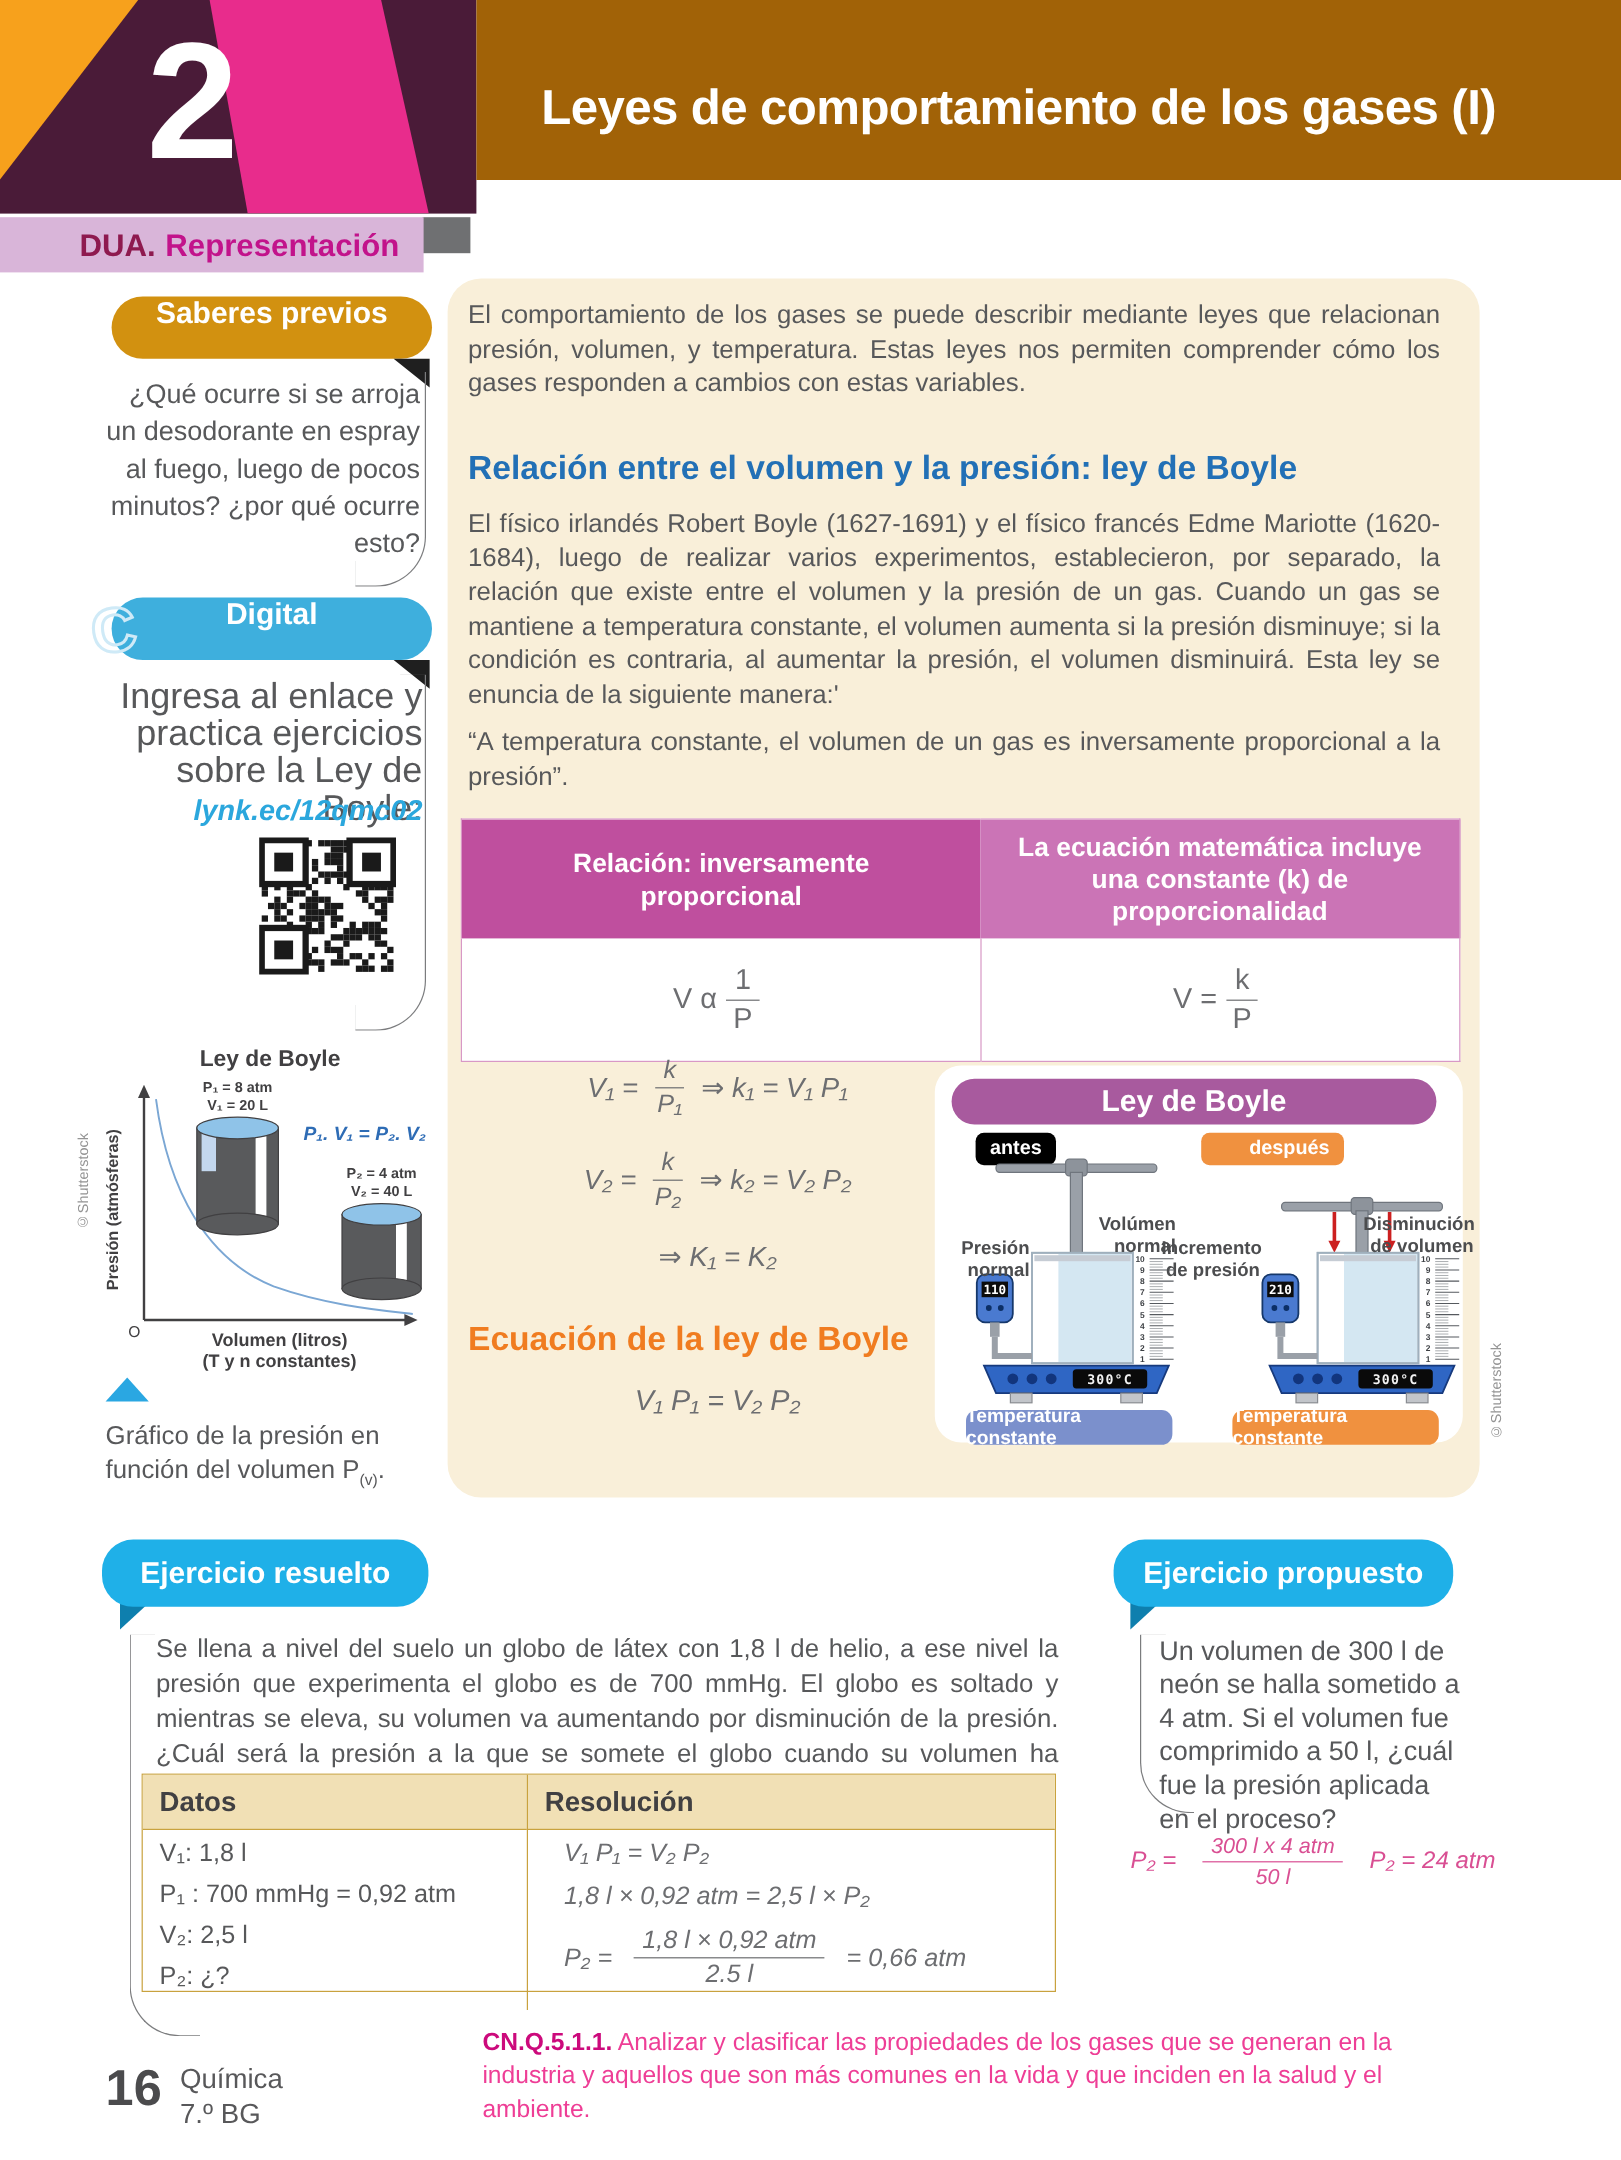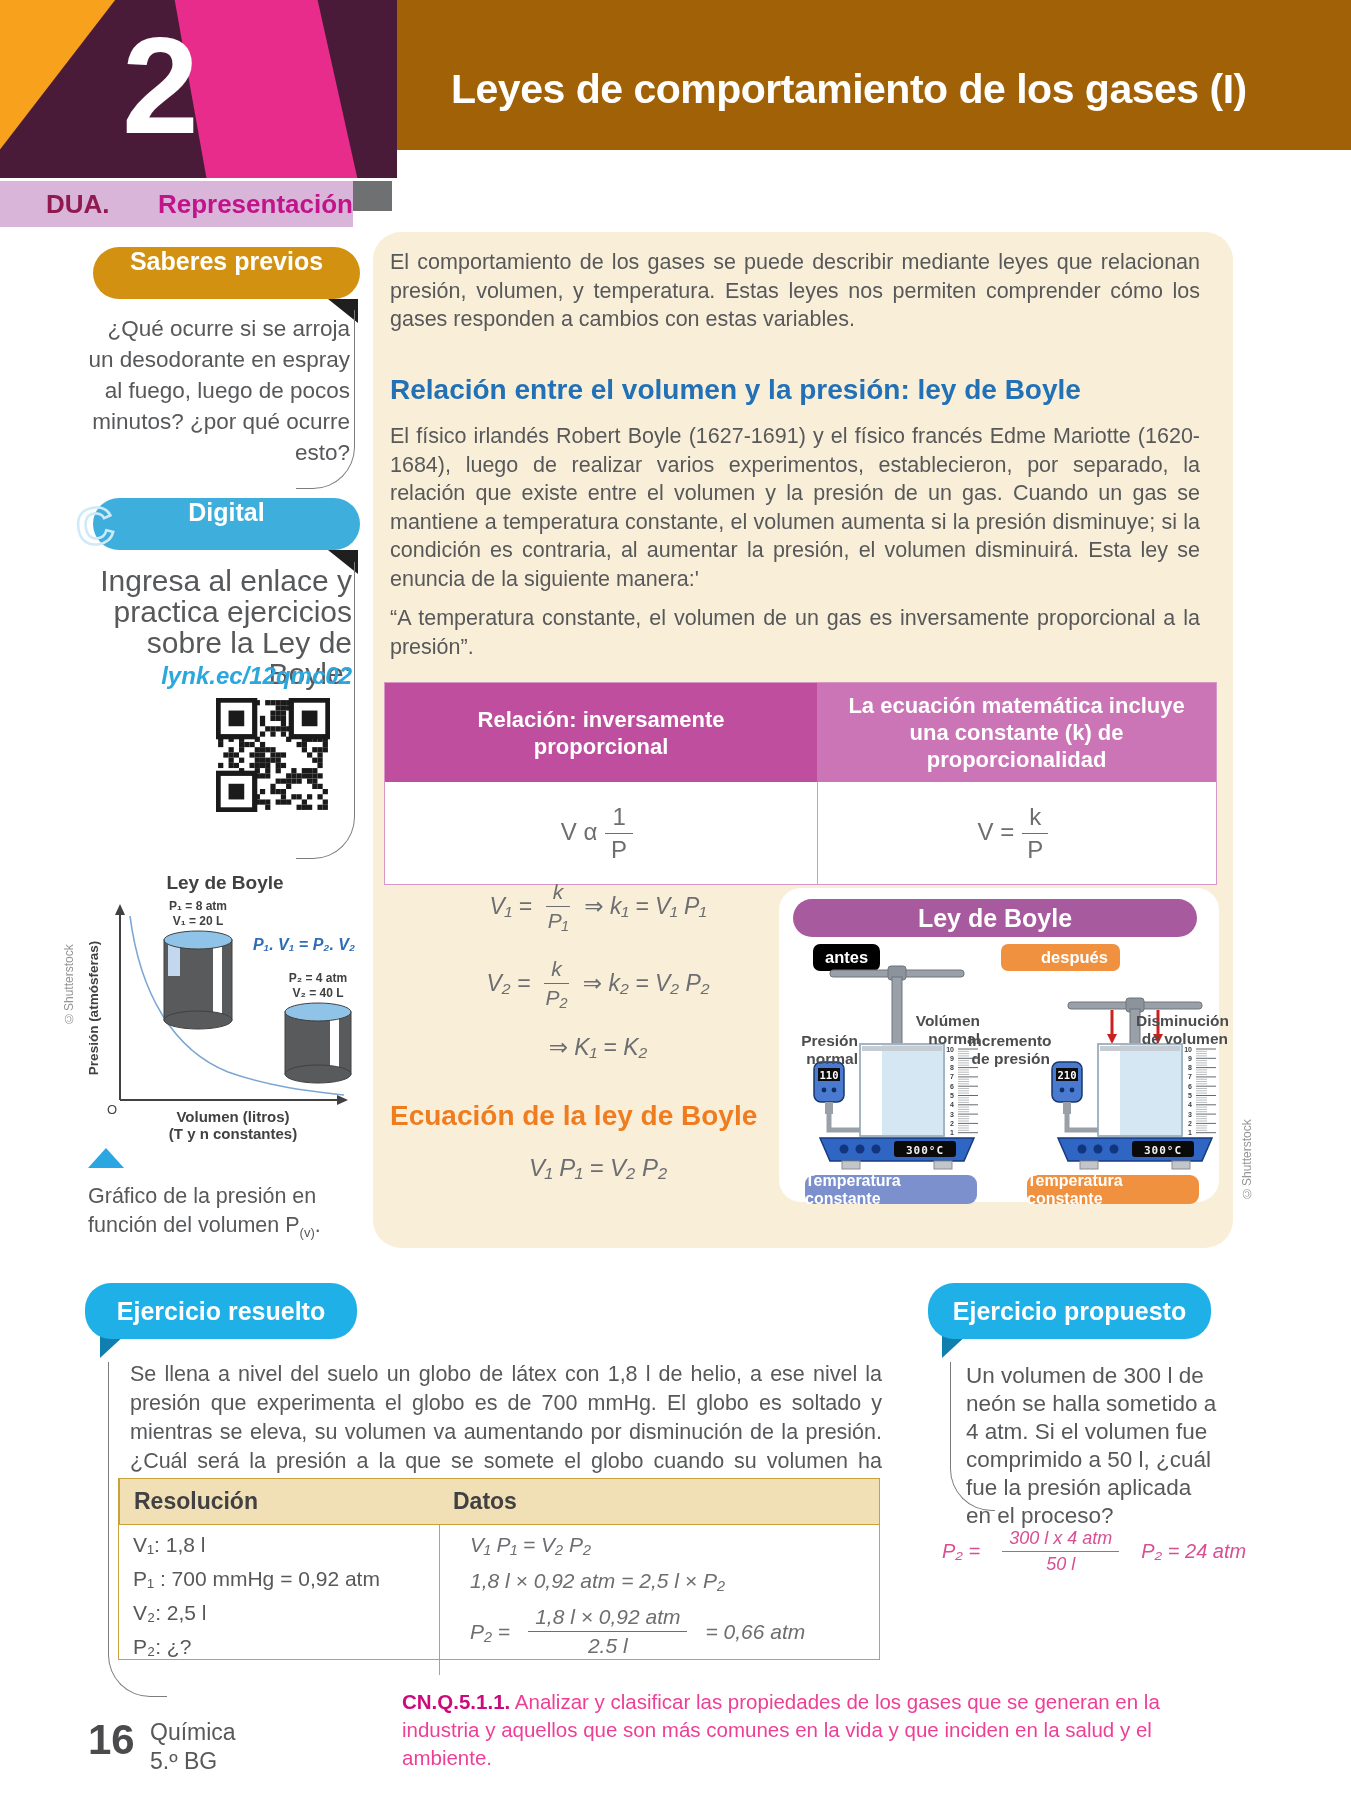--- a/index.html
+++ b/index.html
@@ -9,21 +9,21 @@
   .hdr-left{position:absolute;left:0;top:0;width:397px;height:178px;background:#4a1b38;}
   .tri-orange{position:absolute;left:0;top:0;width:100%;height:100%;background:#f7a11c;
       clip-path:polygon(0 0,29% 0,0 84%);}
   .band-pink{position:absolute;left:0;top:0;width:100%;height:100%;background:#e82c8c;
       clip-path:polygon(44% 0,80% 0,90% 100%,52% 100%);}
   .unit-num{position:absolute;left:122px;top:-4px;font-size:138px;font-weight:bold;color:#fff;line-height:178px;}
   .banner{position:absolute;left:397px;top:0;right:0;height:150px;background:#a16207;}
   .banner h1{margin:0;padding:66px 0 0 54px;font-size:41px;font-weight:bold;color:#fff;letter-spacing:-0.5px;}
   .gray-tab{position:absolute;left:352px;top:181px;width:40px;height:30px;background:#6f7072;}
   .dua{position:absolute;left:0;top:181px;width:353px;height:46px;background:#d9b5d9;
-       display:flex;align-items:center;justify-content:space-between;padding-left:46px;box-sizing:border-box;z-index:2;}
+       display:flex;align-items:center;justify-content:center;padding-left:46px;box-sizing:border-box;z-index:2;}
   .dua .l{color:#8e1a4f;font-weight:bold;font-size:26px;}
   .dua .t{color:#c2138b;font-weight:bold;font-size:26px;margin-left:8px;}
   
   .pill{position:absolute;border-radius:26px;display:flex;justify-content:center;
         color:#fff;font-weight:bold;}
   .pill-saberes{left:93px;top:247px;width:267px;height:52px;background:#d29110;font-size:25px;}
   .pill-digital{left:93px;top:498px;width:267px;height:52px;background:#3eafdd;font-size:25px;}
   .notch-r{position:absolute;width:0;height:0;border-left:30px solid transparent;border-top:24px solid #1f1f1f;}
   .c-logo{position:absolute;left:76px;top:496px;font-size:52px;font-weight:bold;color:transparent;
           -webkit-text-stroke:2.5px #cfeaf7;z-index:3;transform:rotate(-8deg);}
@@ -564,22 +564,22 @@
   <div class="card-credit">©Shutterstock</div>
 
   <div class="bubble bub-res">
     <span>Ejercicio resuelto</span>
   </div>
   <div class="notch-l" style="left:100px;top:1334px;"></div>
   <div class="ex-line" style="left:108px;top:1362px;width:58px;height:334px;"></div>
   <p class="res-problem">Se llena a nivel del suelo un globo de látex con 1,8 l de helio, a ese nivel la presión que experimenta el globo es de 700 mmHg. El globo es soltado y mientras se eleva, su volumen va aumentando por disminución de la presión. ¿Cuál será la presión a la que se somete el globo cuando su volumen ha alcanzado los 2,5 l?</p>
 
   <div class="dtable">
+    <div class="hd">Datos</div>
     <div class="hd hd2">Resolución</div>
-    <div class="hd">Datos</div>
     <div class="bd">
       <p>V₁:  1,8 l</p>
       <p>P₁ :  700 mmHg = 0,92 atm</p>
       <p>V₂:  2,5 l</p>
       <p>P₂:  ¿?</p>
     </div>
     <div class="bd bd2">
       <p>V₁ P₁ = V₂ P₂</p>
       <p>1,8 l × 0,92 atm = 2,5 l × P₂</p>
       <div class="fr">
@@ -604,20 +604,20 @@
     <span class="frac">
         <span class="num">300 l x 4 atm</span>
         <span class="den">50 l</span>
       </span>
     <span>P₂ = 24 atm</span>
   </div>
 
   <div class="pagenum">16</div>
   <div class="subj">
     <div>Química</div>
-    <div>5.º BG</div>
+    <div>7.º BG</div>
   </div>
   <p class="cn">
     <b>CN.Q.5.1.1.</b>
     <span>Analizar y clasificar las propiedades de los gases que se generan en la industria y aquellos que son más comunes en la vida y que inciden en la salud y el ambiente.</span>
   </p>
 
 </div>
 
 </body></html>

